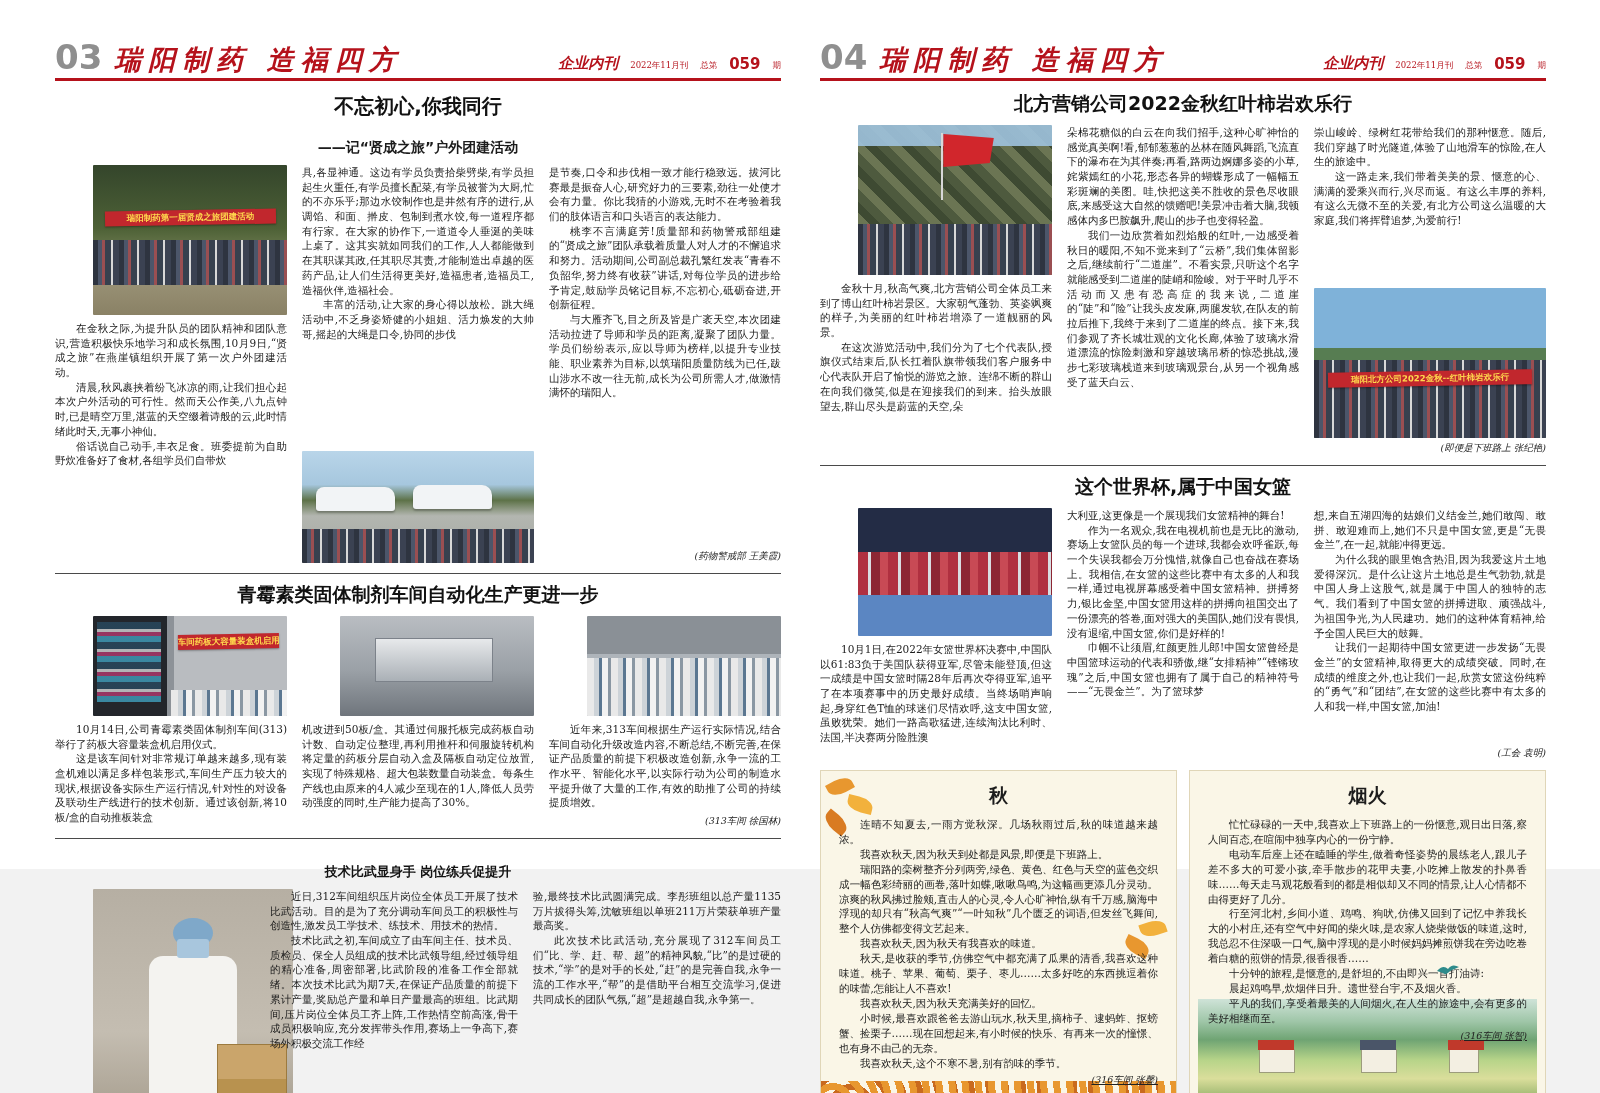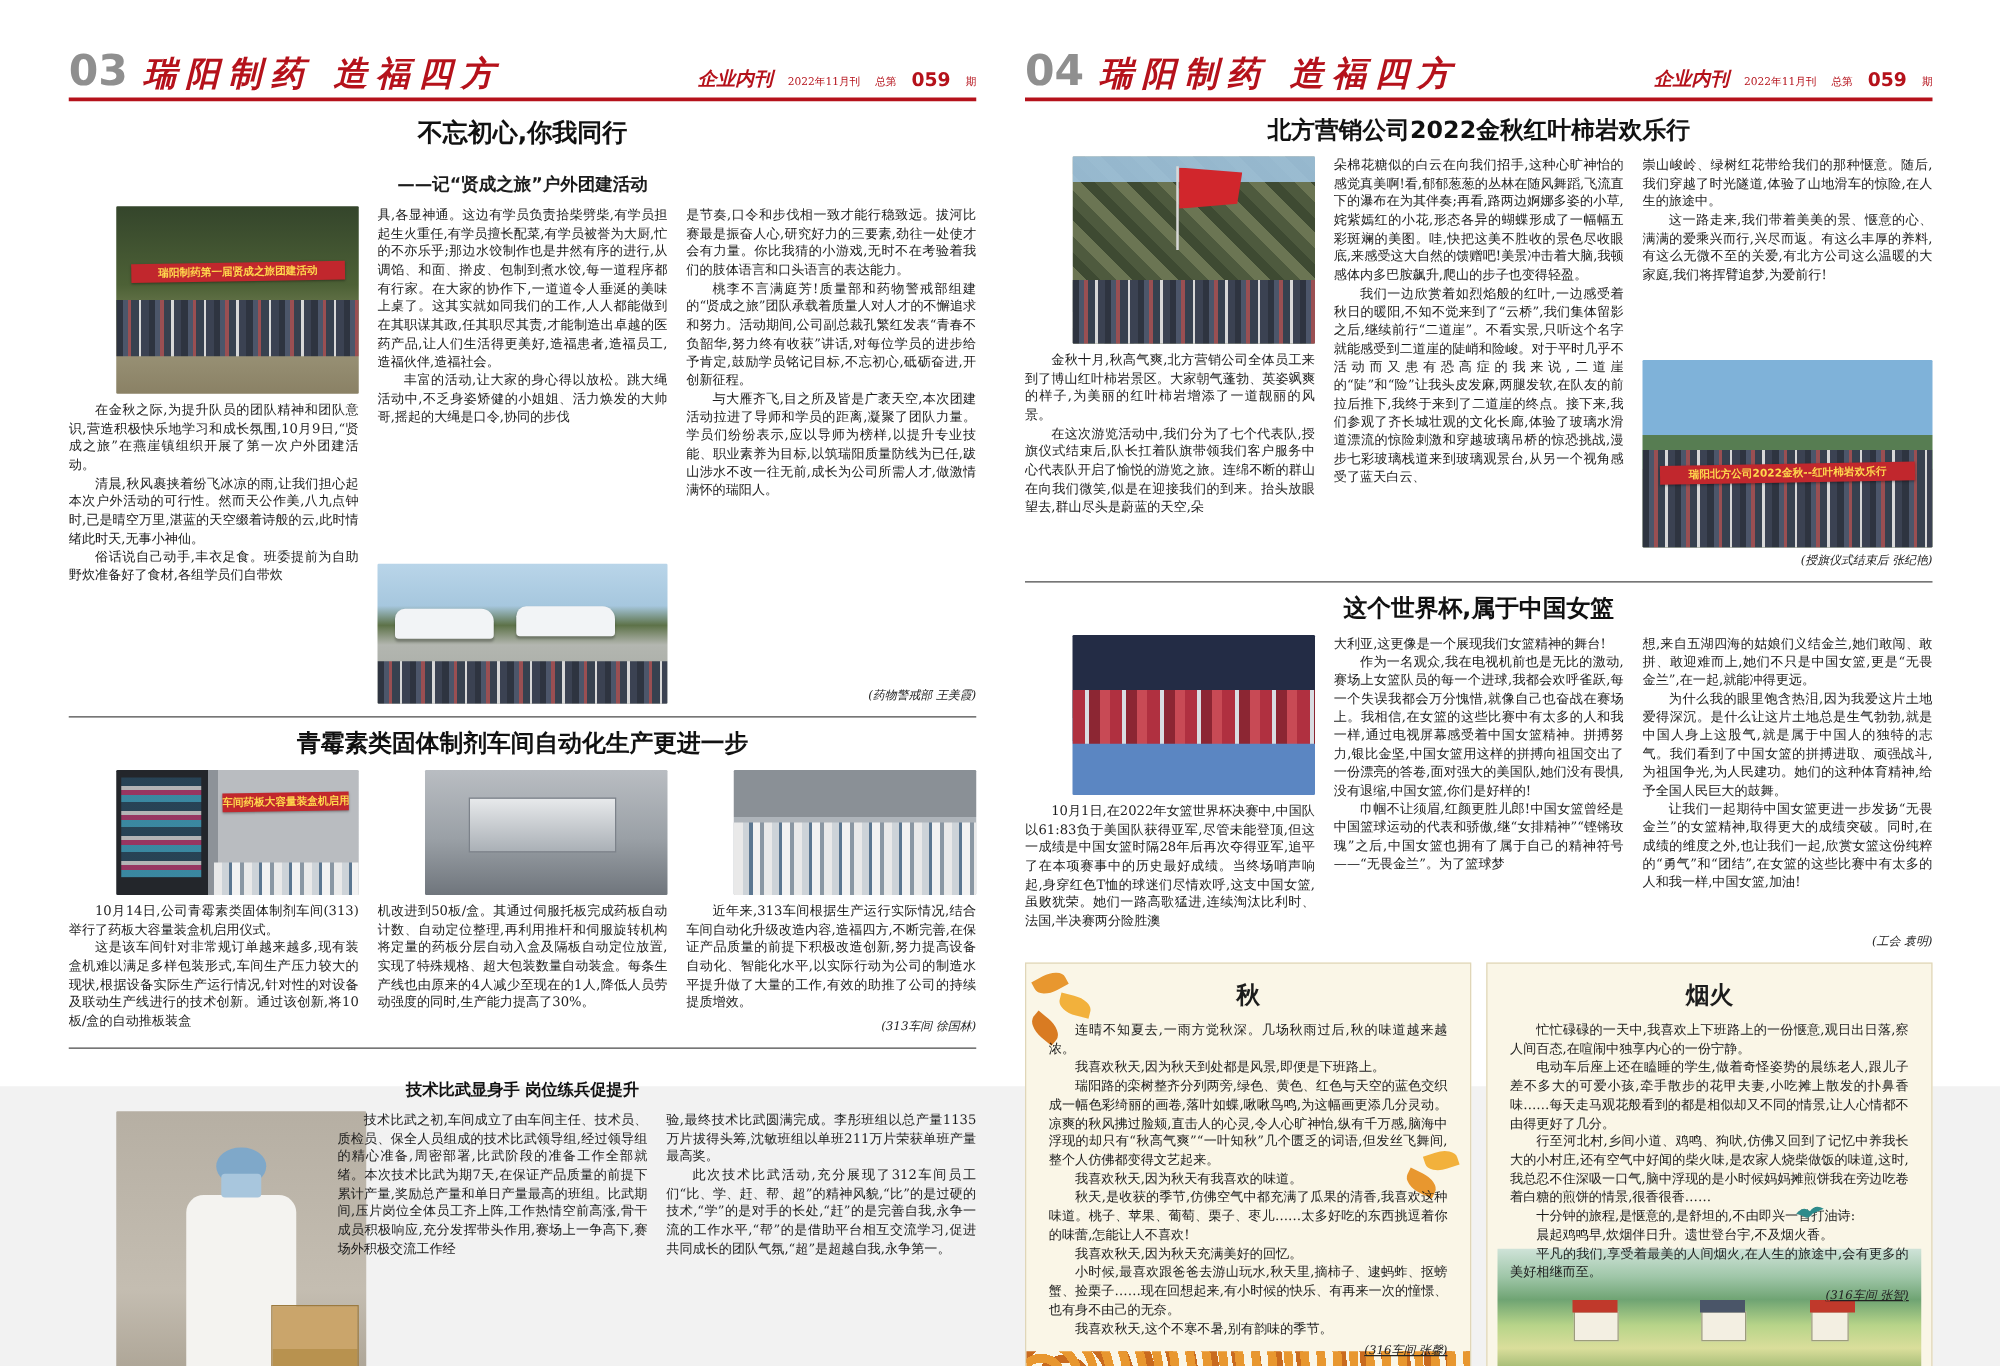--- a/index.html
+++ b/index.html
@@ -168,21 +168,21 @@
           </div>
           <div class="tx">
             <p class="body noind">机改进到50板/盒。其通过伺服托板完成药板自动计数、自动定位整理,再利用推杆和伺服旋转机构将定量的药板分层自动入盒及隔板自动定位放置,实现了特殊规格、超大包装数量自动装盒。每条生产线也由原来的4人减少至现在的1人,降低人员劳动强度的同时,生产能力提高了30%。</p>
           </div>
         </div>
         <div class="col">
           <div class="ph ph-staff">
             <div class="crowd lite" style="bottom:0;height:58%;"></div>
           </div>
           <div class="tx">
-            <p class="body">近年来,313车间根据生产运行实际情况,结合车间自动化升级改造内容,造福四方,不断完善,在保证产品质量的前提下积极改造创新,努力提高设备自动化、智能化水平,以实际行动为公司的制造水平提升做了大量的工作,有效的助推了公司的持续提质增效。</p>
+            <p class="body">近年来,313车间根据生产运行实际情况,结合车间自动化升级改造内容,不断总结,不断完善,在保证产品质量的前提下积极改造创新,永争一流的工作水平、智能化水平,以实际行动为公司的制造水平提升做了大量的工作,有效的助推了公司的持续提质增效。</p>
           </div>
           <div class="byline">(313车间 徐国林)</div>
         </div>
       </div>
     </div>
 
     <hr class="art-rule">
 
     <div>
       <h2 class="art-title" style="font-size:13px;margin:24px 0 8px;">技术比武显身手 岗位练兵促提升</h2>
@@ -190,20 +190,21 @@
         <div class="col" style="flex:0 0 200px;">
           <div class="ph ph-tech">
             <div class="coat"></div>
             <div class="cap"></div>
             <div class="mask"></div>
             <div class="boxes"></div>
           </div>
         </div>
         <div class="col">
           <div class="tx">
+            <p class="body">近日,312车间组织压片岗位全体员工开展了技术比武活动。目的是为了充分调动车间员工的积极性与创造性,激发员工学技术、练技术、用技术的热情。</p>
             <p class="body">技术比武之初,车间成立了由车间主任、技术员、质检员、保全人员组成的技术比武领导组,经过领导组的精心准备,周密部署,比武阶段的准备工作全部就绪。本次技术比武为期7天,在保证产品质量的前提下累计产量,奖励总产量和单日产量最高的班组。比武期间,压片岗位全体员工齐上阵,工作热情空前高涨,骨干成员积极响应,充分发挥带头作用,赛场上一争高下,赛场外积极交流工作经</p>
           </div>
         </div>
         <div class="col">
           <div class="tx">
             <p class="body noind">验,最终技术比武圆满完成。李彤班组以总产量1135万片拔得头筹,沈敏班组以单班211万片荣获单班产量最高奖。</p>
             <p class="body">此次技术比武活动,充分展现了312车间员工们“比、学、赶、帮、超”的精神风貌,“比”的是过硬的技术,“学”的是对手的长处,“赶”的是完善自我,永争一流的工作水平,“帮”的是借助平台相互交流学习,促进共同成长的团队气氛,“超”是超越自我,永争第一。</p>
           </div>
           <div class="byline">(312车间 智科亮)</div>
         </div>
@@ -248,21 +249,21 @@
           <div class="tx">
             <p class="body noind">崇山峻岭、绿树红花带给我们的那种惬意。随后,我们穿越了时光隧道,体验了山地滑车的惊险,在人生的旅途中。</p>
             <p class="body">这一路走来,我们带着美美的景、惬意的心、满满的爱乘兴而行,兴尽而返。有这么丰厚的养料,有这么无微不至的关爱,有北方公司这么温暖的大家庭,我们将挥臂追梦,为爱前行!</p>
           </div>
           <div class="ph ph-bannergroup" style="margin:6px 0 0;">
             <div class="crowd" style="bottom:0;height:52%;"></div>
             <div class="ph-banner" style="top:55%;">
               <span>瑞阳北方公司2022金秋--红叶柿岩欢乐行</span>
             </div>
           </div>
-          <div class="byline">(授旗仪式结束后 张纪艳)</div>
+          <div class="byline">(即便是下班路上 张纪艳)</div>
         </div>
       </div>
     </div>
 
     <hr class="art-rule">
 
     <div>
       <h2 class="art-title" style="font-size:19px;margin:8px 0 8px;">这个世界杯,属于中国女篮</h2>
       <div class="cols" style="height:252px;">
         <div class="col">

